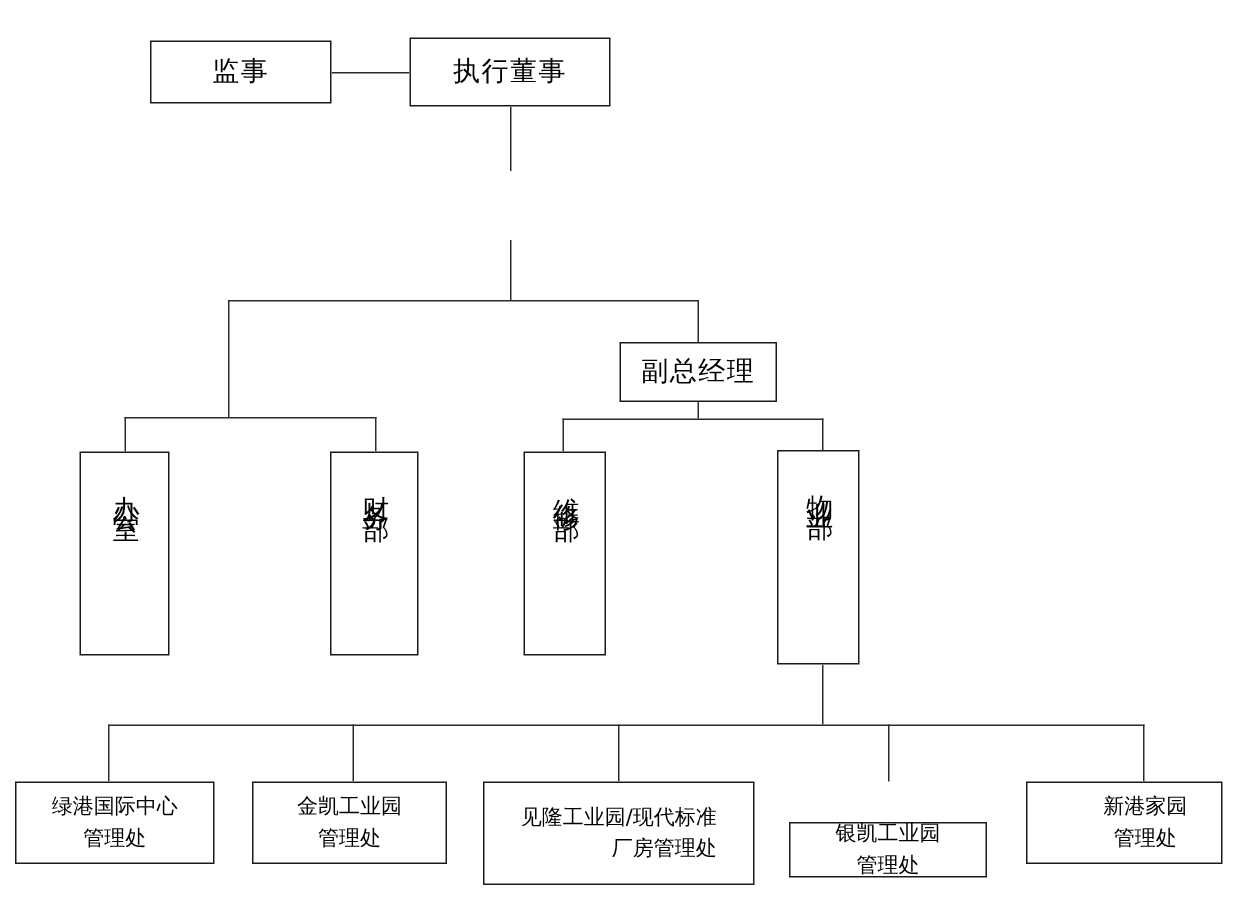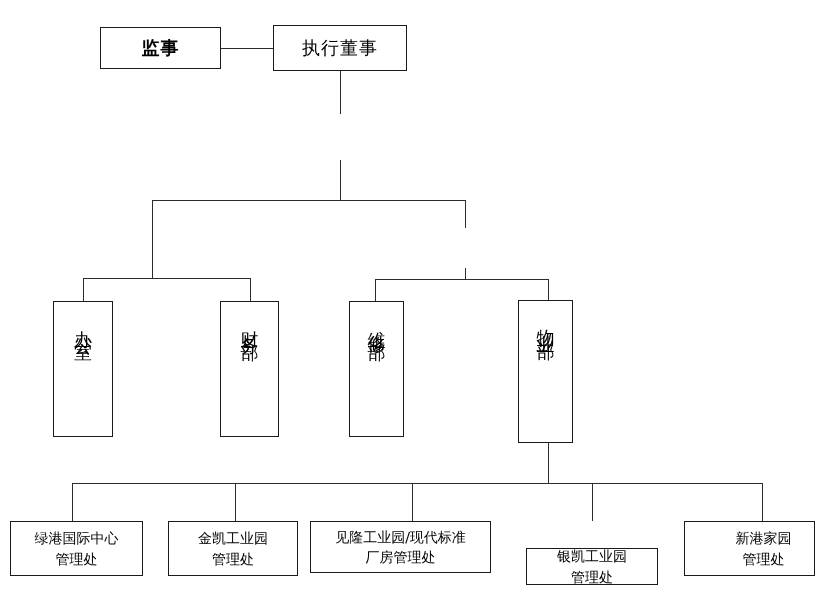--- a/index.html
+++ b/index.html
@@ -67,40 +67,43 @@
     z-index: 1;
   }
   .line.h { height: 1px; }
   .line.v { width: 1px; }
 </style>
 </head>
 <body>
 
 <div id="chart-root">
 
-  <div class="node horiz" style="left:100px; top:27px; width:121px; height:42px;font-weight:bold;">
+  <div class="node horiz" style="left:100px; top:27px; width:121px; height:42px;">
     <span class="node-label">监事</span>
   </div>
 
   <div class="node horiz" style="left:273px; top:25px; width:134px; height:46px;text-align:right;">
     <span class="node-label">执行董事</span>
   </div>
 
   <div class="line h" style="left:221px; top:48px; width:52px;"></div>
 
 
   <div class="line v" style="left:340px; top:71px; height:43px;"></div>
 
   <div class="line v" style="left:340px; top:160px; height:40px;"></div>
   <div class="line h" style="left:152px; top:200px; width:314px;"></div>
 
   <div class="line v" style="left:152px; top:200px; height:78px;"></div>
 
   <div class="line v" style="left:465px; top:200px; height:28px;"></div>
 
+  <div class="node horiz" style="left:413px; top:228px; width:105px; height:40px;">
+    <span class="node-label">副总经理</span>
+  </div>
 
   <div class="line h" style="left:83px; top:278px; width:168px;"></div>
   <div class="line v" style="left:83px; top:278px; height:23px;"></div>
   <div class="line v" style="left:250px; top:278px; height:23px;"></div>
 
   <div class="node vert" style="left:53px; top:301px; width:60px; height:136px;">
     <span class="node-label">办公室</span>
   </div>
 
   <div class="node vert" style="left:220px; top:301px; width:59px; height:136px;">
@@ -132,21 +135,21 @@
   <div class="node leaf" style="left:10px; top:521px; width:133px; height:55px;">
     <span class="node-label">绿港国际中心
 管理处</span>
   </div>
 
   <div class="node leaf" style="left:168px; top:521px; width:130px; height:55px;text-align:center;">
     <span class="node-label">金凯工业园
 管理处</span>
   </div>
 
-  <div class="node leaf wide" style="left:310px; top:521px; width:181px; height:52px;">
+  <div class="node leaf wide" style="left:322px; top:521px; width:181px; height:69px;text-align:right;">
     <span class="node-label">见隆工业园/现代标准
 厂房管理处</span>
   </div>
 
   <div class="node leaf" style="left:526px; top:548px; width:132px; height:37px;">
     <span class="node-label">银凯工业园
 管理处</span>
   </div>
 
   <div class="node leaf" style="left:684px; top:521px; width:131px; height:55px;padding-left:28px;">

